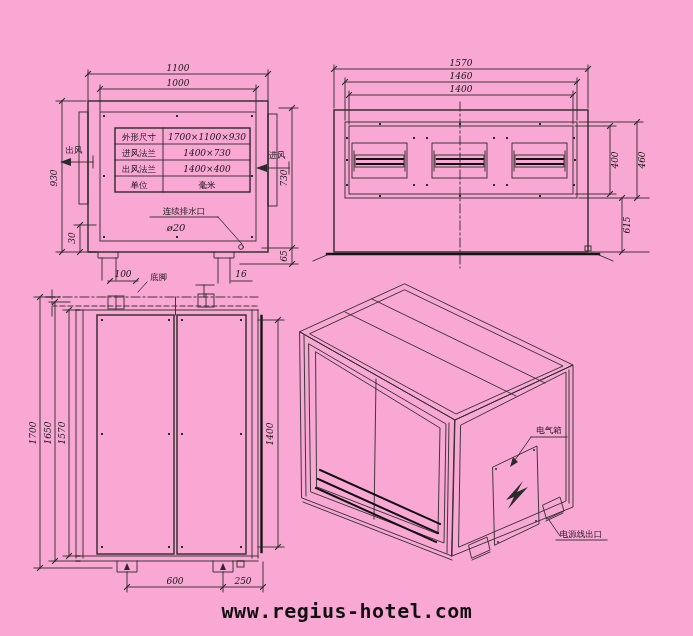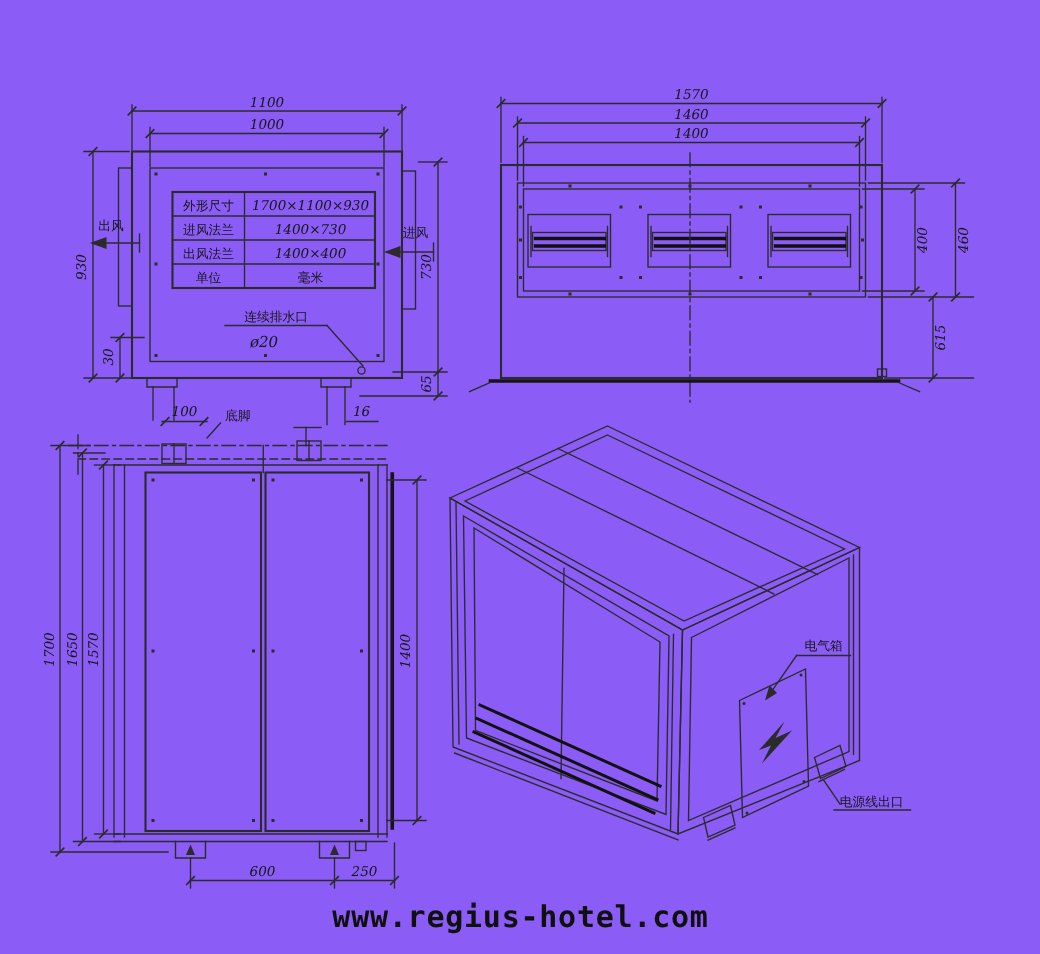--- a/index.html
+++ b/index.html
@@ -1,17 +1,17 @@
 <!DOCTYPE html>
 <html><head>
 <meta charset="utf-8">
 <style>
   html,body{margin:0;padding:0}
   body{background:#dcdcdc}
-  .stage{position:relative;width:693px;height:636px;background:#8b5cf6;margin:0 auto;overflow:hidden}
+  .stage{position:relative;width:693px;height:636px;background:#f9a8d4;margin:0 auto;overflow:hidden}
   svg{position:absolute;left:0;top:0}
   .ln{stroke:#2b2b2b;stroke-width:.9;fill:none;stroke-linecap:square}
   .b{stroke-width:1.4}
   .thk{stroke:#151515;stroke-width:2.4;fill:none}
   .sl{stroke:#111;stroke-width:2.2}
   .sl2{stroke:#111;stroke-width:2}
   .tk{stroke:#2b2b2b;stroke-width:1.1}
   .dd{stroke-dasharray:9 3 2 3}
   .dsh{stroke-dasharray:5 3}
   .mk{fill:#2b2b2b;stroke:none}

